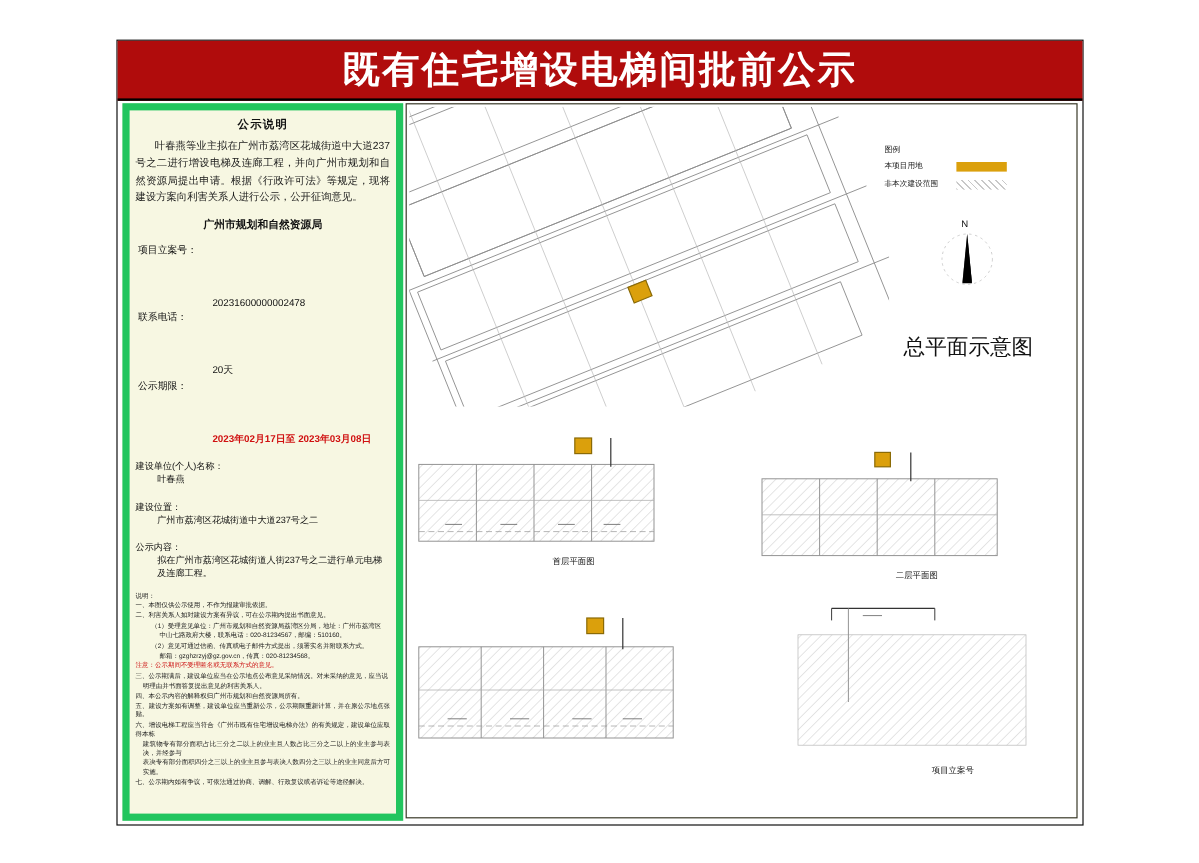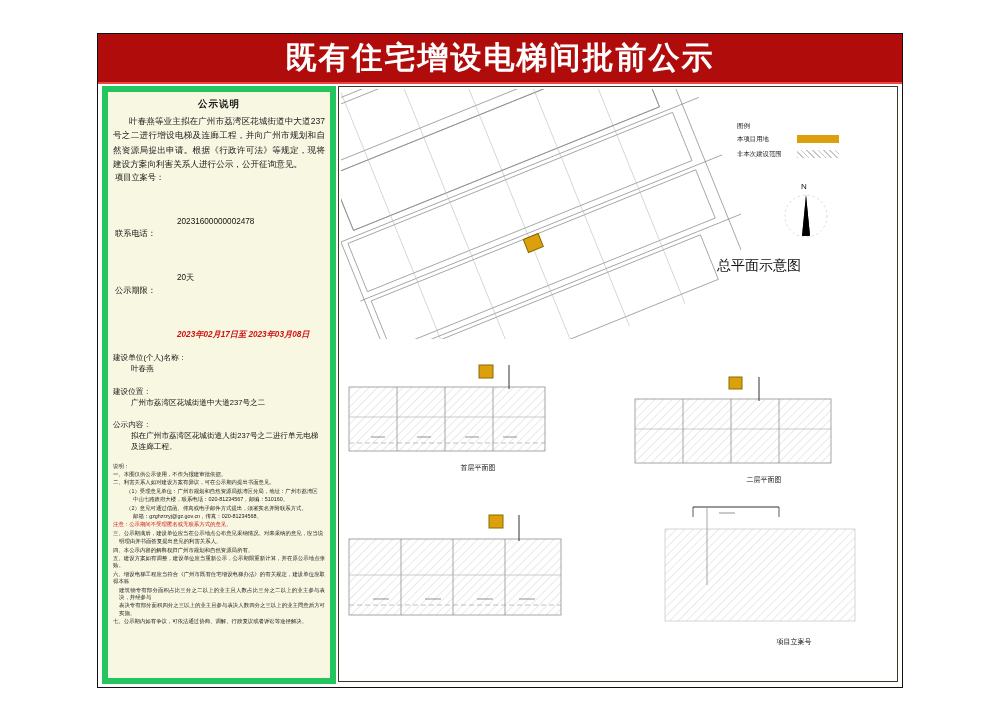--- a/index.html
+++ b/index.html
@@ -9,21 +9,21 @@
     color:#111;
   }
   
   #poster{
     position:absolute;left:97px;top:33px;width:806px;height:655px;
     background:#ffffff;border:1px solid #111;box-sizing:border-box;
   }
   
   #title-banner{
     position:absolute;left:0;top:0;width:100%;height:50px;
-    background:#b00c0c;border-bottom:2px solid #ef4444;box-sizing:border-box;
+    background:#b00c0c;border-bottom:2px solid #000000;box-sizing:border-box;
     display:flex;align-items:center;justify-content:center;
   }
   #title-text{
     color:#ffffff;font-size:31px;font-weight:bold;letter-spacing:2px;
     font-family:"DejaVu Sans","Liberation Sans",sans-serif;
     white-space:nowrap;
   }
   
   #left-panel{
     position:absolute;left:4px;top:52px;width:234px;height:598px;
@@ -36,21 +36,21 @@
   }
   .lp-body{font-size:8.6px;line-height:14.4px;color:#1a1a1a;text-align:justify;}
   .lp-body p{margin:0;text-indent:16px;}
   .lp-bureau{
     text-align:center;font-size:9px;font-weight:bold;margin:9px 0 9px 0;color:#111;
   }
   .kv-table{font-size:8.2px;line-height:12.5px;margin:0 0 0 2px;}
   .kv-row{display:flex;white-space:nowrap;}
   .kv-key{width:62px;flex:0 0 62px;}
   .kv-val{flex:1;margin-top:44px;}
-  .kv-val.red{color:#d01010;font-weight:bold;font-style:italic;}
+  .kv-val.red{color:#d01010;font-weight:bold;}
   .sec{margin-top:11px;font-size:7.6px;line-height:11.2px;}
   .sec-label{color:#111;}
   .sec-val{padding-left:18px;color:#111;}
   .notes{margin-top:10px;font-size:5.4px;line-height:7.4px;color:#1a1a1a;text-align:justify;}
   .notes div{margin-bottom:1px;}
   .notes .ind1{padding-left:6px;}
   .notes .ind2{padding-left:13px;}
   .notes .ind3{padding-left:20px;}
   .notes .red{color:#cc1111;}
   
@@ -74,22 +74,22 @@
       repeating-linear-gradient(45deg,#c8c8c8 0 1px,transparent 1px 4px);
     border:0;
   }
   
   #compass{position:absolute;left:440px;top:97px;width:54px;height:60px;}
   #compass .n-letter{
     position:absolute;left:22px;top:-2px;font-size:8px;color:#111;
   }
   
   #site-caption{
-    position:absolute;left:378px;top:170px;width:180px;
-    font-size:14px;color:#111;font-family:"DejaVu Sans","Liberation Sans",sans-serif;
+    position:absolute;left:378px;top:190px;width:180px;text-align:center;
+    font-size:18px;color:#111;font-family:"DejaVu Sans","Liberation Sans",sans-serif;
   }
   
   .dwg{position:absolute;overflow:hidden;}
   .dwg-caption{
     position:absolute;width:100%;text-align:center;font-size:7px;color:#111;
     font-family:"DejaVu Sans","Liberation Sans",sans-serif;
   }
   #dwg1{left:4px;top:258px;width:270px;height:140px;}
   #dwg2{left:290px;top:270px;width:270px;height:140px;}
   #dwg3{left:4px;top:408px;width:300px;height:170px;}
@@ -105,20 +105,21 @@
   </div>
 
   <div id="left-panel">
 
     <div class="lp-heading">公示说明</div>
 
     <div class="lp-body">
       <p>叶春燕等业主拟在广州市荔湾区花城街道中大道237号之二进行增设电梯及连廊工程，并向广州市规划和自然资源局提出申请。根据《行政许可法》等规定，现将建设方案向利害关系人进行公示，公开征询意见。</p>
     </div>
 
+    <div class="lp-bureau">广州市规划和自然资源局</div>
 
     <div class="kv-table">
       <div class="kv-row">
         <div class="kv-key">项目立案号：</div>
         <div class="kv-val">20231600000002478</div>
       </div>
       <div class="kv-row">
         <div class="kv-key">联系电话：</div>
         <div class="kv-val">20天</div>
       </div>

